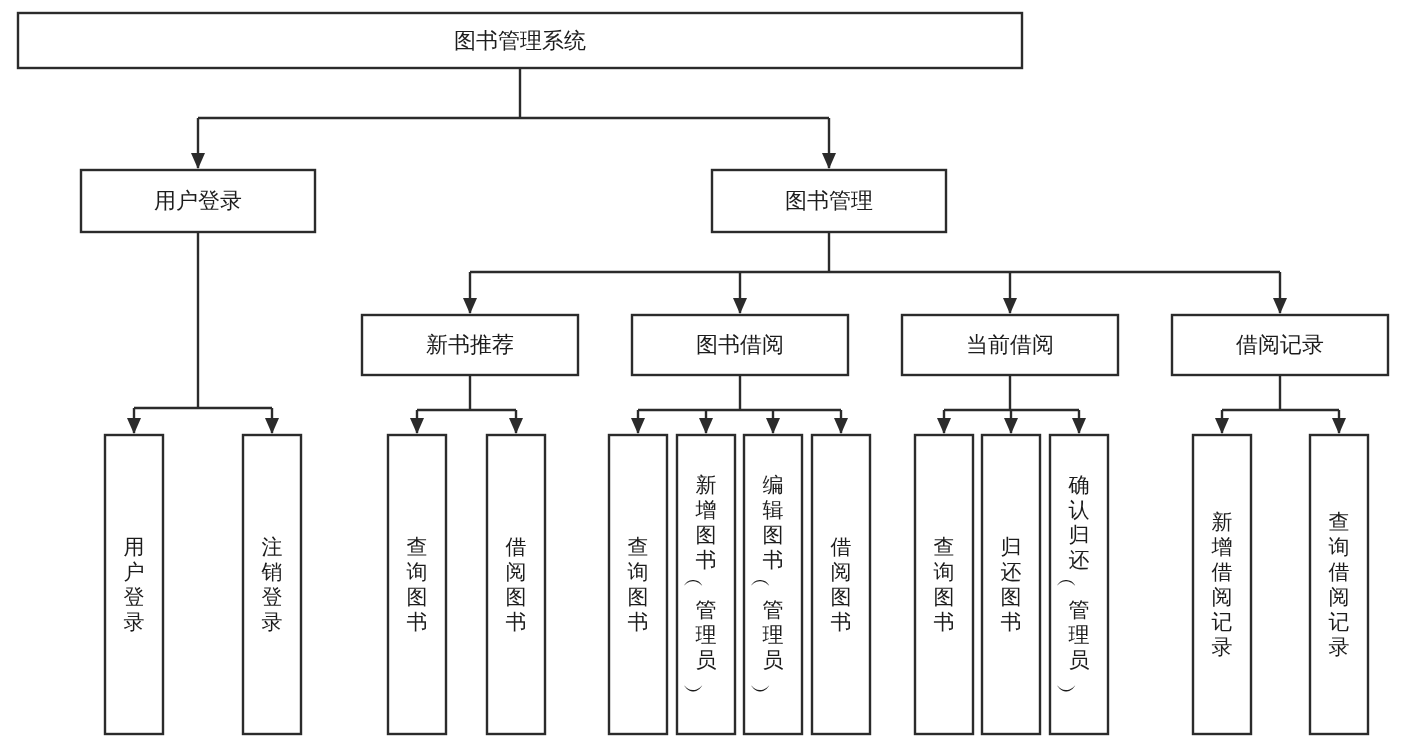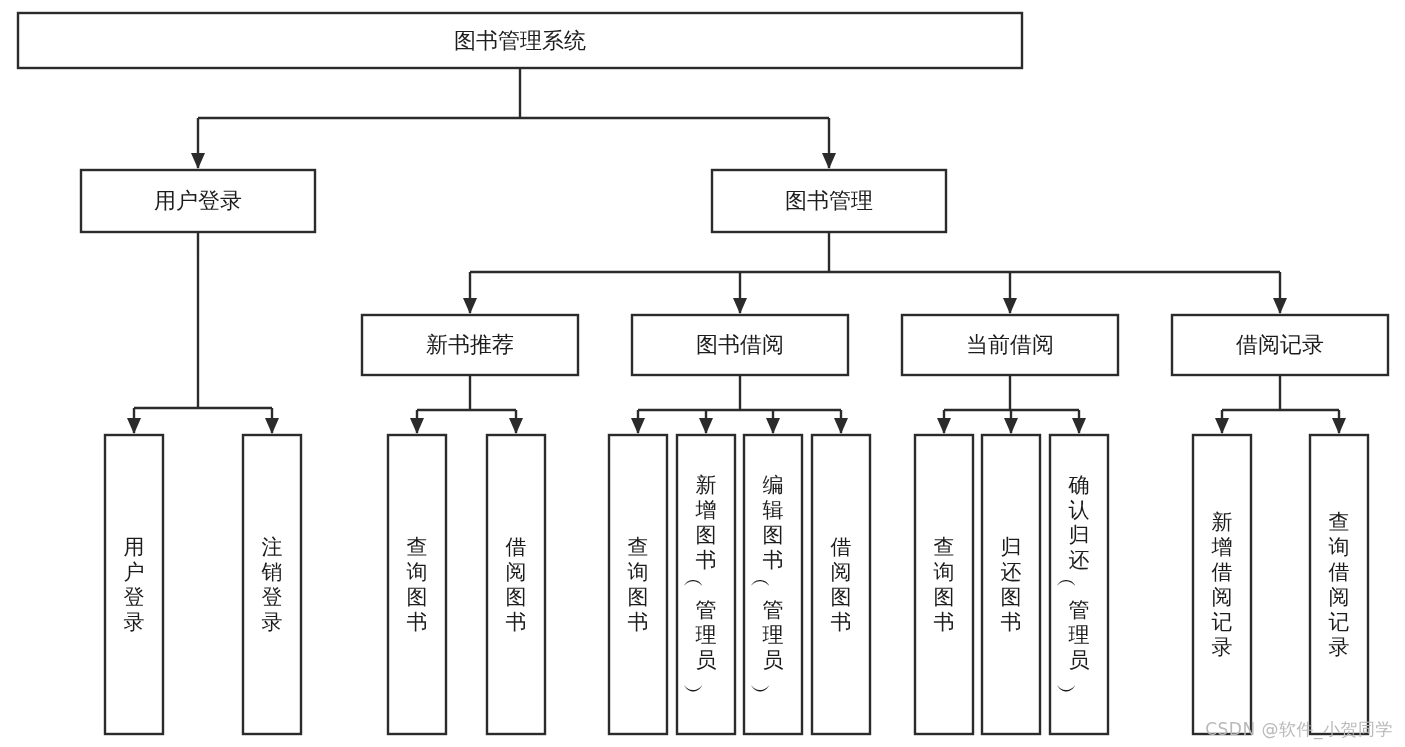--- a/index.html
+++ b/index.html
@@ -213,14 +213,13 @@
         <g>
           <rect x="1193" y="435" width="58" height="299" class="node-box"></rect>
           <text x="1222" class="node-label-v"><tspan x="1222" y="529">新</tspan><tspan x="1222" y="554">增</tspan><tspan x="1222" y="579">借</tspan><tspan x="1222" y="604">阅</tspan><tspan x="1222" y="629">记</tspan><tspan x="1222" y="654">录</tspan></text>
         </g>
         <g>
           <rect x="1310" y="435" width="58" height="299" class="node-box"></rect>
           <text x="1339" class="node-label-v"><tspan x="1339" y="529">查</tspan><tspan x="1339" y="554">询</tspan><tspan x="1339" y="579">借</tspan><tspan x="1339" y="604">阅</tspan><tspan x="1339" y="629">记</tspan><tspan x="1339" y="654">录</tspan></text>
         </g>
       </g>
   </svg>
-  <div class="watermark">CSDN @软件_小贺同学</div>
 </div>
 
 </body></html>

